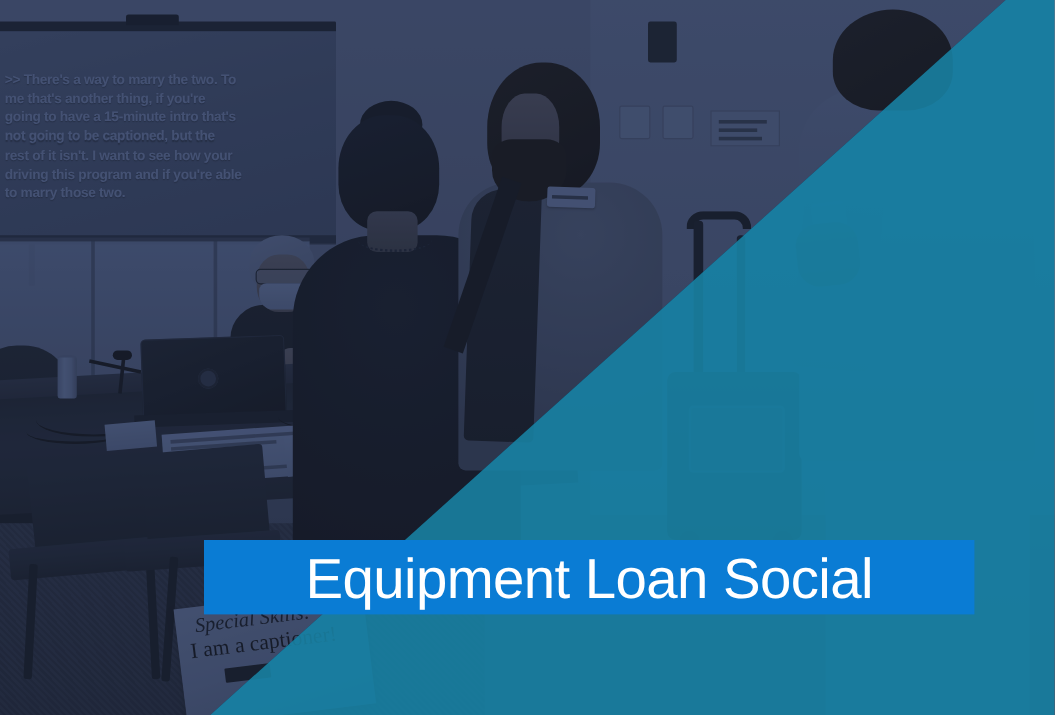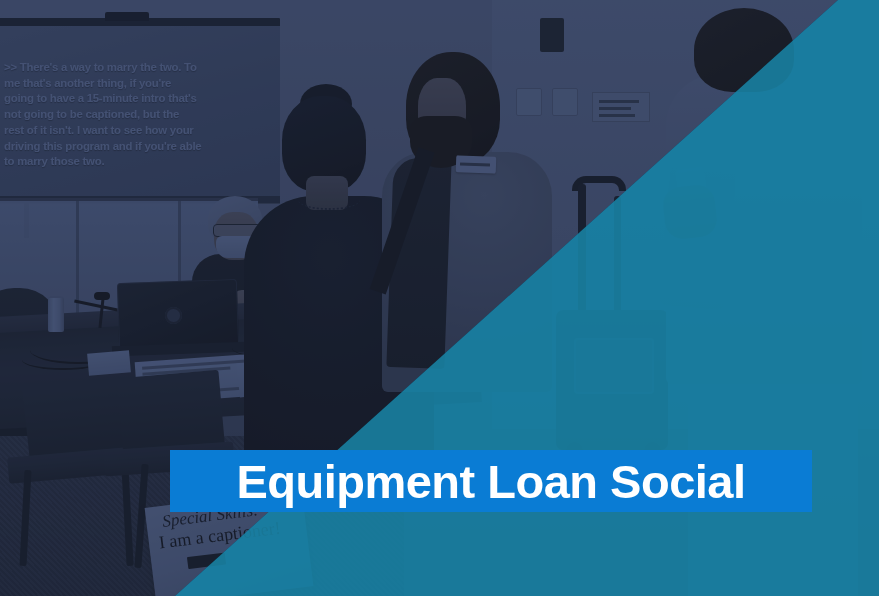--- a/index.html
+++ b/index.html
@@ -535,21 +535,21 @@
     left: 170px;
     top: 450px;
     width: 642px;
     height: 62px;
     display: flex;
     align-items: center;
     justify-content: center;
   }
   .title-banner-text {
     font-family: "Liberation Sans", sans-serif;
-    font-weight: 700;
+    font-weight: 400;
     font-size: 47px;
     line-height: 1;
     letter-spacing: -0.5px;
     color: #ffffff;
     white-space: nowrap;
     transform: scaleX(1.0);
   }
 </style>
 </head>
 <body>

